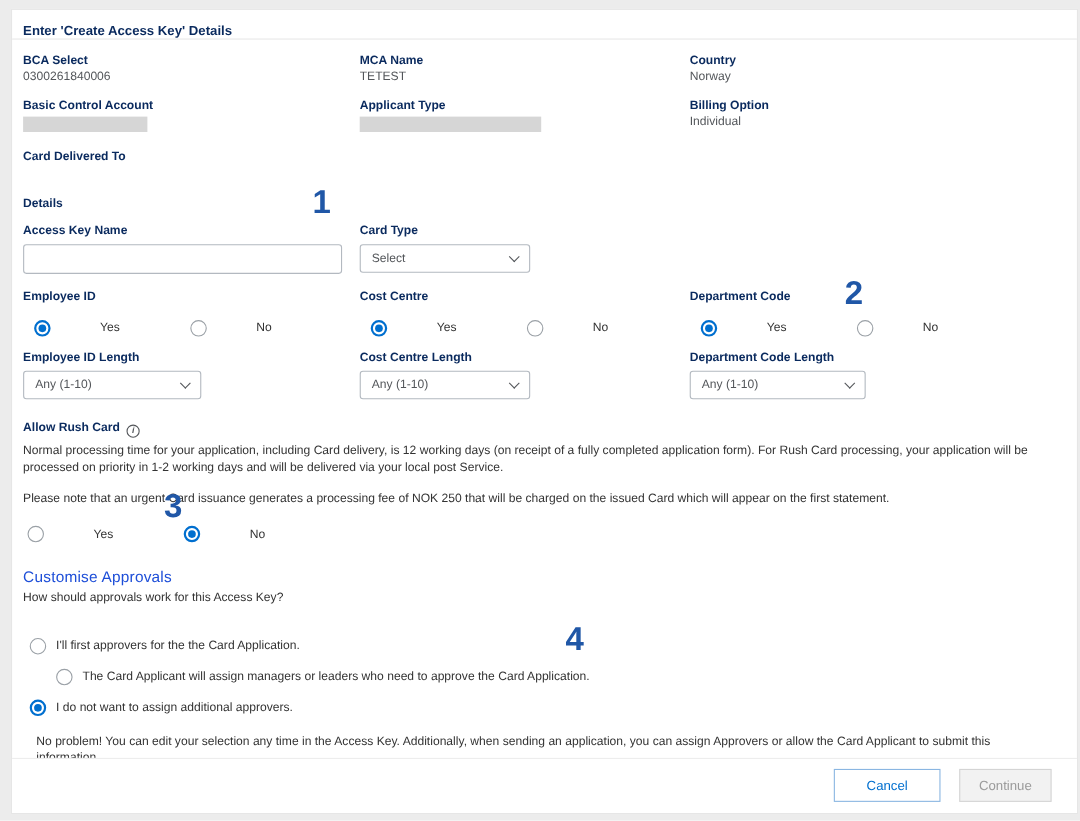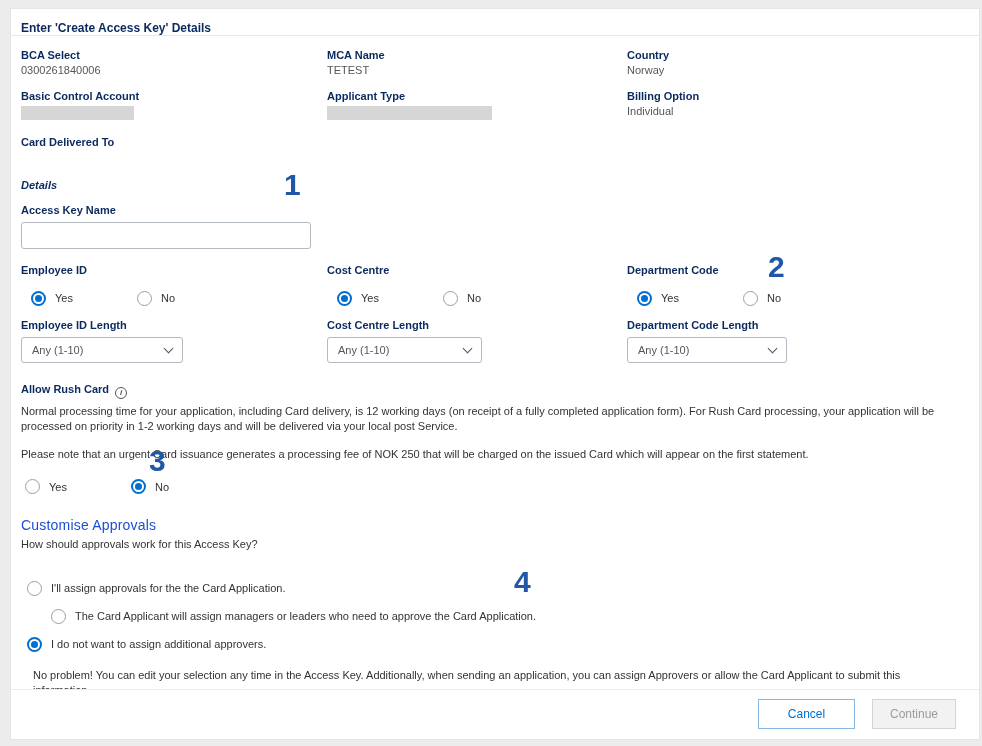--- a/index.html
+++ b/index.html
@@ -30,21 +30,21 @@
     row-gap:13px;
     margin-top:13px;
   }
   .field-label { font-size:11px; font-weight:bold; color:#0a2a5e; line-height:13px; }
   .field-value { font-size:11px; color:#53565a; margin-top:2px; line-height:13px; }
   .redacted { height:14px; background:#d6d6d6; margin-top:3px; }
   .redacted.w1 { width:113px; }
   .redacted.w2 { width:165px; }
   .card-delivered { margin-top:16px; }
 
-  .section-label { margin-top:30px; font-size:11px; font-weight:bold; color:#0a2a5e;font-style:italic; }
+  .section-label { margin-top:30px; font-size:11px; font-weight:bold; color:#0a2a5e; }
 
   
   .form-grid {
     display:grid;
     grid-template-columns:306px 300px 1fr;
     margin-top:13px;
   }
   .text-input {
     width:290px; height:27px; margin-top:5px;
     border:1px solid #b3b9c0; border-radius:3px;
@@ -64,21 +64,21 @@
   .select.w-len2 { width:155px; }
   .select.w-len3 { width:160px; }
   .chevron {
     width:7px; height:7px;
     border-right:1.5px solid #53565a; border-bottom:1.5px solid #53565a;
     transform:rotate(45deg); margin-top:-3px; flex:0 0 auto;
   }
 
   
   .radio-row { display:flex; align-items:center; margin-top:13px; height:16px; }
-  .radio-opt { display:flex; align-items:center; cursor:pointer; }
+  .radio-opt { display:flex; align-items:center; cursor:pointer;gap:36px; }
   .radio-opt + .radio-opt { margin-left:64px; }
   .radio {
     width:15px; height:15px; border:1px solid #9aa0a6; border-radius:50%;
     background:#fff; position:relative; flex:0 0 auto;
   }
   .radio.checked { border:2px solid #006fcf; }
   .radio.checked::after {
     content:""; position:absolute; left:2px; top:2px; right:2px; bottom:2px;
     background:#006fcf; border-radius:50%;
   }
@@ -166,20 +166,27 @@
       </div>
     </div>
     <div class="field-label card-delivered">Card Delivered To</div>
 
     <div class="section-label">Details</div>
 
     <div class="form-grid">
       <div>
         <div class="field-label">Access Key Name</div>
         <input class="text-input" type="text" style="">
+      </div>
+      <div>
+        <div class="field-label">Card Type</div>
+        <div class="select w-card">
+          <span>Select</span>
+          <span class="chevron"></span>
+        </div>
       </div>
       <div></div>
     </div>
 
     <div class="form-grid" style="margin-top:15px;">
       <div>
         <div class="field-label">Employee ID</div>
         <div class="radio-row" style="margin-left:10px;">
           <span class="radio-opt">
             <span class="radio checked"></span>
@@ -250,21 +257,21 @@
           <span class="radio-label">No</span>
         </span>
       </div>
     </div>
 
     <div class="approvals-heading">Customise Approvals</div>
     <div class="approvals-sub">How should approvals work for this Access Key?</div>
 
     <div class="approval-option opt1">
       <span class="radio"></span>
-      <span class="radio-label">I'll assign approvals for the the Card Application.</span>
+      <span class="radio-label">I'll first approvers for the the Card Application.</span>
     </div>
     <div class="approval-option opt2">
       <span class="radio"></span>
       <span class="radio-label">The Card Applicant will assign managers or leaders who need to approve the Card Application.</span>
     </div>
     <div class="approval-option opt3">
       <span class="radio checked"></span>
       <span class="radio-label">I do not want to assign additional approvers.</span>
     </div>
 

